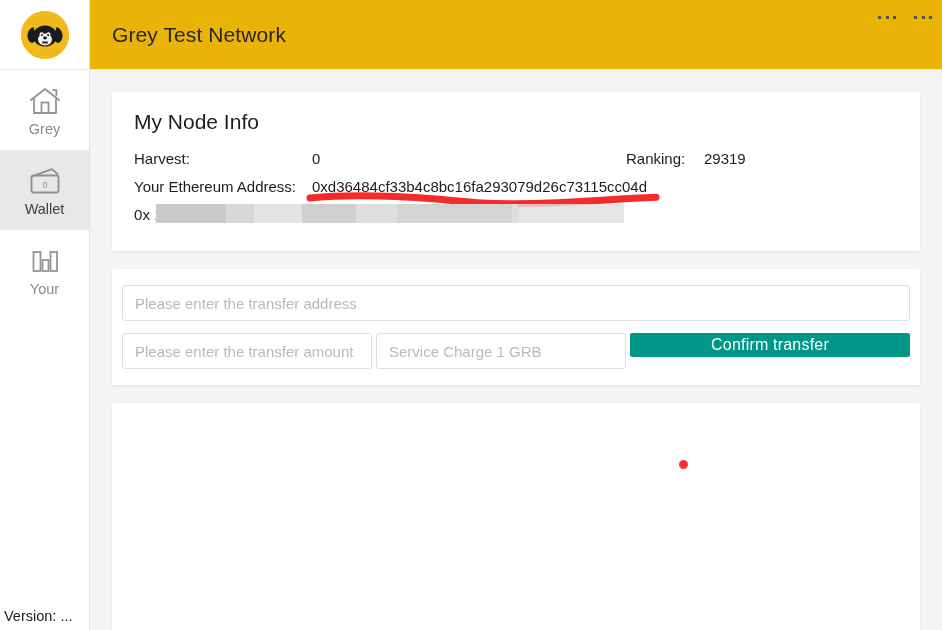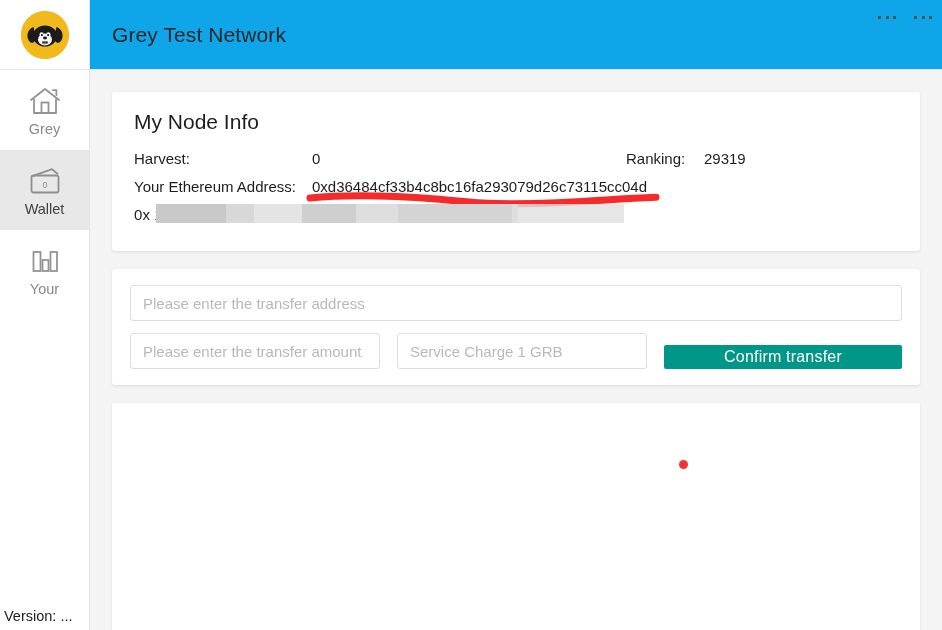--- a/index.html
+++ b/index.html
@@ -88,21 +88,21 @@
     min-width: 0;
     background: #ffffff;
   }
 
   .topbar {
     height: 70px;
     flex: 0 0 70px;
     display: flex;
     align-items: center;
     position: relative;
-    background: #0ea5e9;
+    background: #eab308;
     border-bottom: 1px solid #e4e4e4;
   }
   .app-title {
     margin-left: 22px;
     font-size: 21px;
     color: #272727;
     font-weight: 400;
     letter-spacing: .1px;
   }
   .win-controls {
@@ -180,36 +180,36 @@
   .pk-wrap { position: relative; display: inline-block; white-space: nowrap; }
   .pk-text { letter-spacing: .1px; }
   .redact {
     position: absolute;
     top: -2px;
     height: 19px;
     pointer-events: none;
   }
 
   
-  .card-transfer { padding: 16px 18px; }
+  .card-transfer { padding: 16px 10px; }
   .field {
     height: 36px;
     border: 1px solid #dedede;
     border-radius: 3px;
     background: #fff;
     font-size: 15px;
     color: #1d1d1d;
     padding: 0 12px;
     font-family: "Liberation Sans", sans-serif;
     outline: none;
     width: 100%;
   }
   .field::placeholder { color: #b9b9b9; }
   .row-1 { margin-bottom: 12px; }
-  .row-2 { display: flex; gap: 17px; align-items: flex-end; }
+  .row-2 { display: flex; gap: 4px; align-items: flex-start; }
   .row-2 .half { flex: 0 0 250px; }
   .row-2 .half2 { flex: 0 0 250px; }
   .btn-confirm {
     flex: 1 1 auto;
     height: 24px;
     background: #009688;
     border: none;
     border-radius: 2px;
     color: #ffffff;
     font-size: 16px;

